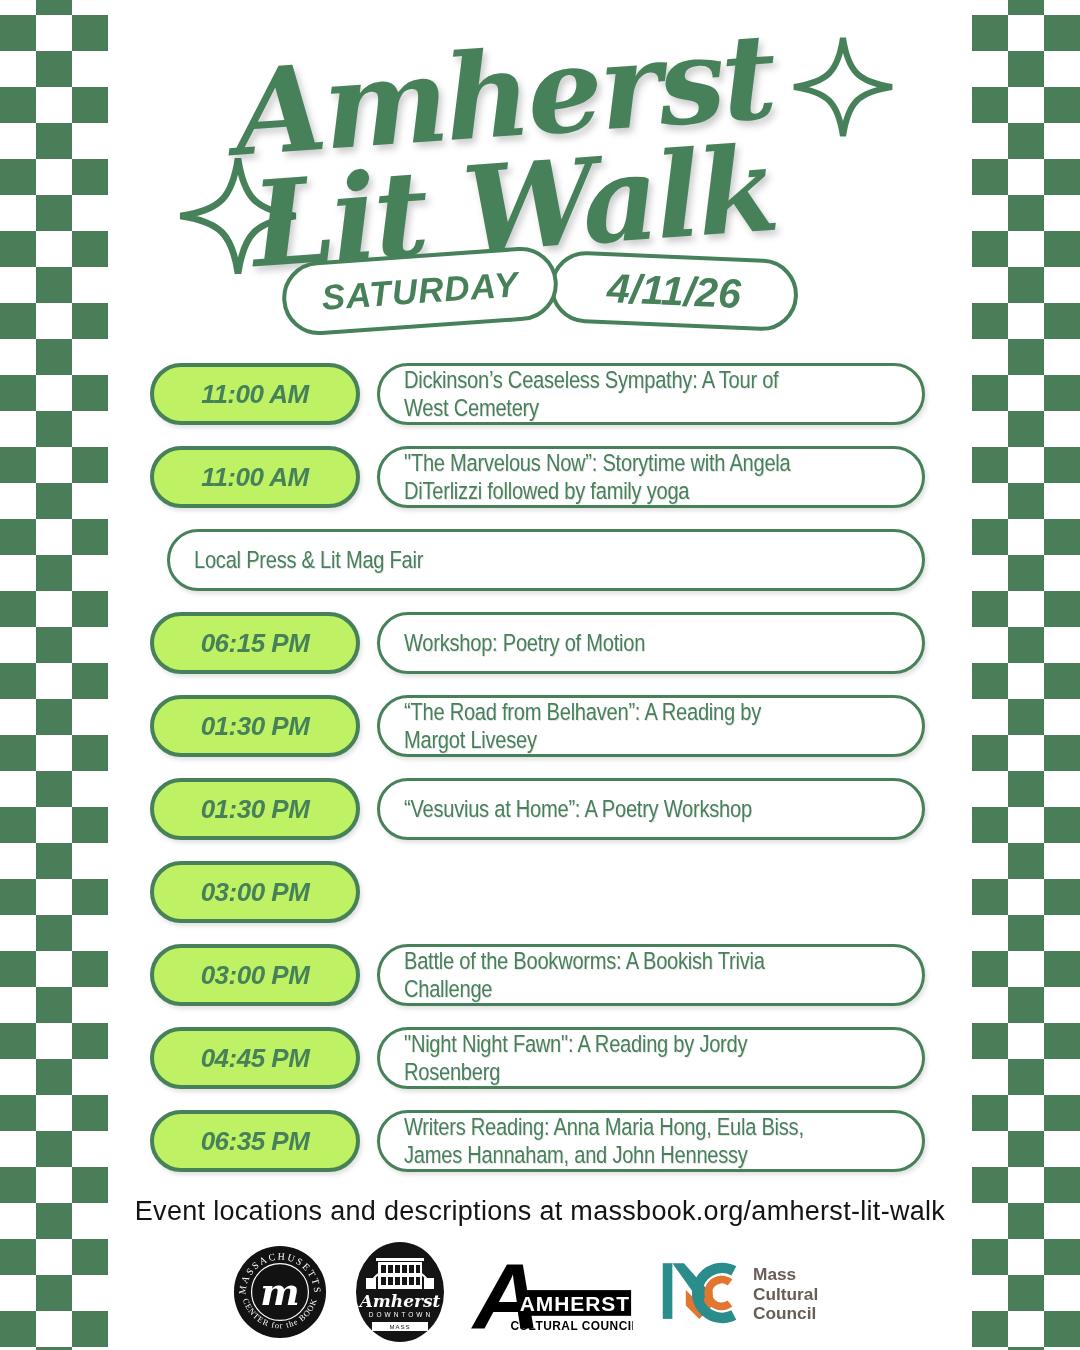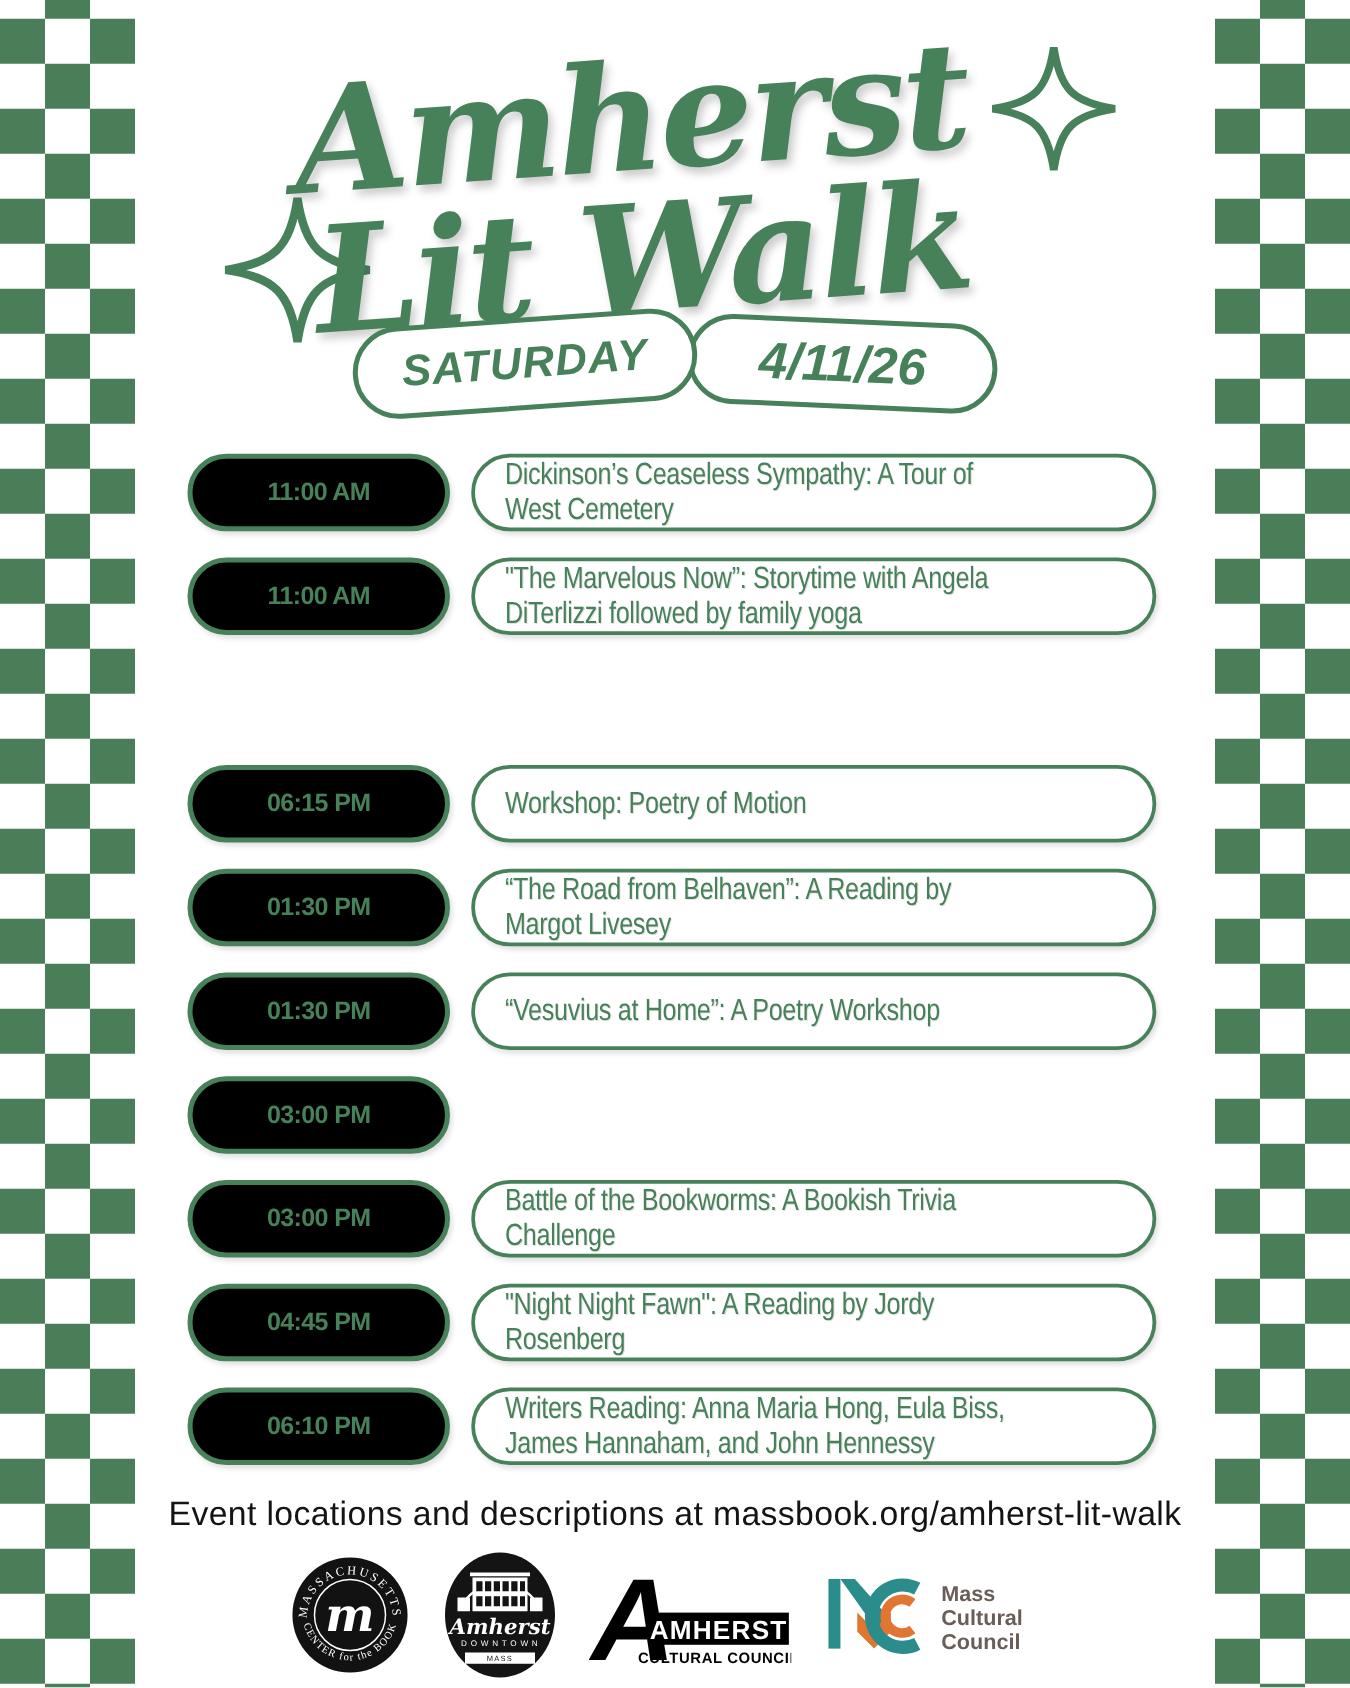--- a/index.html
+++ b/index.html
@@ -53,22 +53,22 @@
   }
   .badge.date{
     width:248px;height:72px;font-size:41px;letter-spacing:0;
     transform:rotate(2.5deg);margin-left:-8px;z-index:1;
   }
   
   .schedule{position:absolute;top:363px;left:150px;width:775px;}
   .row{display:flex;height:62px;margin-bottom:21px;}
   .time-pill{
     flex:0 0 210px;border:4.5px solid var(--green);border-radius:34px;
-    background:#000000;display:flex;align-items:center;justify-content:center;
-    color:var(--green);font-weight:bold;font-size:20px;
+    background:#bef264;display:flex;align-items:center;justify-content:center;
+    color:var(--green);font-style:italic;font-weight:bold;font-size:26px;
     letter-spacing:-0.5px;box-shadow:2px 3px 4px rgba(90,90,90,.18);
   }
   .event-box{
     flex:1;margin-left:17px;border:3.5px solid var(--green);border-radius:31px;
     background:#fff;display:flex;align-items:center;
     padding:0 12px 0 24px;overflow:hidden;
     color:var(--green);font-weight:normal;font-size:24.5px;line-height:1.14;
     box-shadow:2px 3px 4px rgba(90,90,90,.18);
   }
   .event-text{
@@ -119,20 +119,23 @@
         <span class="event-text">Dickinson’s Ceaseless Sympathy: A Tour of West Cemetery</span>
       </div>
   </div>
   <div class="row">
     <div class="time-pill">11:00 AM</div>
     <div class="event-box">
         <span class="event-text">"The Marvelous Now”: Storytime with Angela DiTerlizzi followed by family yoga</span>
       </div>
   </div>
   <div class="row">
+    <div class="event-box">
+        <span class="event-text">Local Press &amp; Lit Mag Fair</span>
+      </div>
   </div>
   <div class="row">
     <div class="time-pill">06:15 PM</div>
     <div class="event-box">
         <span class="event-text">Workshop: Poetry of Motion</span>
       </div>
   </div>
   <div class="row">
     <div class="time-pill">01:30 PM</div>
     <div class="event-box">
@@ -154,21 +157,21 @@
         <span class="event-text">Battle of the Bookworms: A Bookish Trivia Challenge</span>
       </div>
   </div>
   <div class="row">
     <div class="time-pill">04:45 PM</div>
     <div class="event-box">
         <span class="event-text">"Night Night Fawn": A Reading by Jordy Rosenberg</span>
       </div>
   </div>
   <div class="row">
-    <div class="time-pill">06:10 PM</div>
+    <div class="time-pill">06:35 PM</div>
     <div class="event-box">
         <span class="event-text">Writers Reading: Anna Maria Hong, Eula Biss, James Hannaham, and John Hennessy</span>
       </div>
   </div>
 </div>
 
 <div class="footer-note">Event locations and descriptions at massbook.org/amherst-lit-walk</div>
 
 <div class="logos">
 

